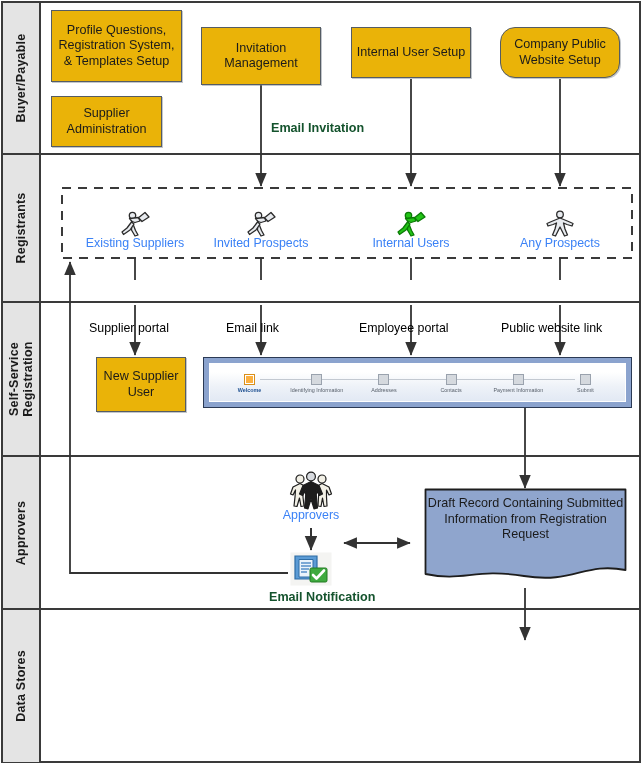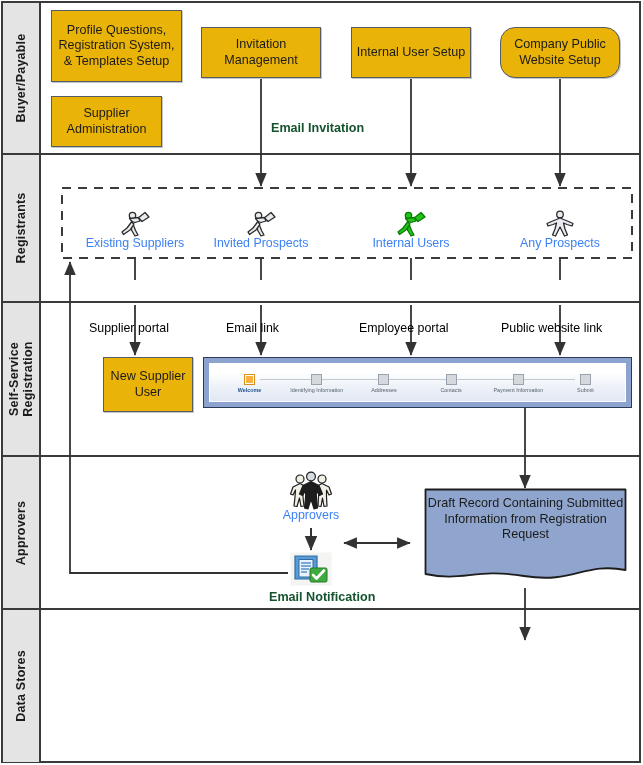--- a/index.html
+++ b/index.html
@@ -268,21 +268,21 @@
   </svg>
 
   <div class="pbox" style="left:51px; top:10px; width:131px; height:72px;">
     <span>Profile Questions, Registration System, &amp; Templates Setup</span>
   </div>
 
   <div class="pbox" style="left:51px; top:96px; width:111px; height:51px;">
     <span>Supplier Administration</span>
   </div>
 
-  <div class="pbox" style="left:201px; top:27px; width:120px; height:51px;">
+  <div class="pbox" style="left:201px; top:27px; width:120px; height:58px;">
     <span>Invitation Management</span>
   </div>
 
   <div class="pbox" style="left:351px; top:27px; width:120px; height:51px;">
     <span>Internal User Setup</span>
   </div>
 
   <div class="pbox" style="left:500px; top:27px; width:120px; height:51px;border-radius:15px;">
     <span>Company Public Website Setup</span>
   </div>
@@ -345,21 +345,21 @@
       </svg>
     </div>
     <div class="actor-name">Any Prospects</div>
   </div>
 
   <div class="lbl" style="left:89px; top:285px;">Supplier portal</div>
   <div class="lbl" style="left:226px; top:285px;">Email link</div>
   <div class="lbl" style="left:359px; top:285px;">Employee portal</div>
   <div class="lbl" style="left:501px; top:285px;">Public website link</div>
 
-  <div class="pbox" style="left:103px; top:357px; width:90px; height:55px;">
+  <div class="pbox" style="left:96px; top:357px; width:90px; height:55px;">
     <span>New Supplier User</span>
   </div>
 
   <div class="wizard" style="left:203px; top:357px; width:429px; height:51px;">
     <div class="wizard-inner">
       <div class="wz-steps">
         <div class="wz-rail"></div>
 
         <div class="wz-step active">
           <div class="wz-box"></div>

